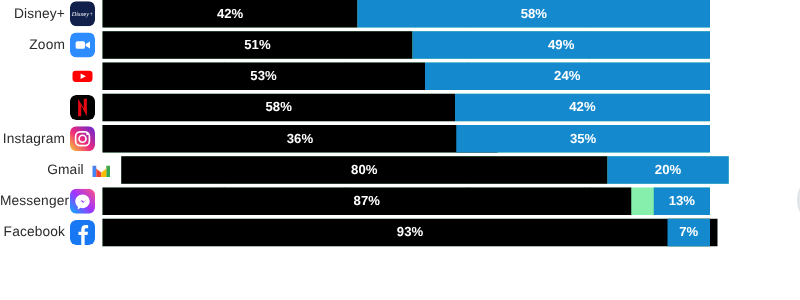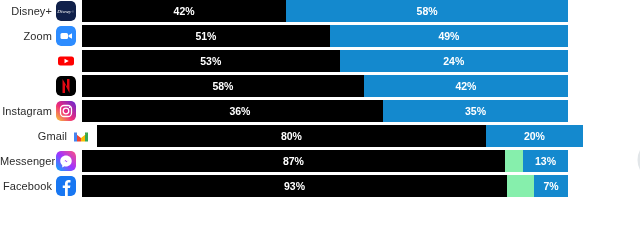--- a/index.html
+++ b/index.html
@@ -252,21 +252,21 @@
             <rect x="0" y="0" width="40" height="40" rx="9" fill="url(#ig)"></rect>
             <rect x="9" y="9" width="22" height="22" rx="7" fill="none" stroke="#ffffff" stroke-width="2.6"></rect>
             <circle cx="20" cy="20" r="5.6" fill="none" stroke="#ffffff" stroke-width="2.6"></circle>
             <circle cx="27.5" cy="12.5" r="1.7" fill="#ffffff"></circle>
           </svg>
         </div>
         <div class="bar-track">
           <div class="seg seg-black" style="width: 315.9px;">
             <span class="seg-value">36%</span>
           </div>
-          <div class="seg seg-blue" style="width: 185px;">
+          <div class="seg seg-blue" style="width: 203px;">
             <span class="seg-value">35%</span>
           </div>
         </div>
       </div>
       <div class="row" style="top: 125px; margin-left: 15px;">
         <div class="label-cell">
           <div class="row-label">Gmail</div>
         </div>
         <div class="icon-cell">
           <svg viewBox="0 0 40 40" class="app-icon">
@@ -319,21 +319,21 @@
         <div class="label-cell">
           <div class="row-label">Facebook</div>
         </div>
         <div class="icon-cell">
           <svg viewBox="0 0 40 40" class="app-icon">
             <rect x="0" y="0" width="40" height="40" rx="9" fill="#1877f2"></rect>
             <path d="M23.5 40 L23.5 24 L28 24 L28.8 18.8 L23.5 18.8 L23.5 15.6 C23.5 14 24 13 26.3 13 L29 13 L29 8.3 C28.5 8.2 26.8 8 24.9 8 C20.9 8 18 10.4 18 14.9 L18 18.8 L13.5 18.8 L13.5 24 L18 24 L18 40 Z" fill="#ffffff"></path>
           </svg>
         </div>
         <div class="bar-track">
-          <div class="seg seg-black" style="width: 425px;">
+          <div class="seg seg-black" style="width: 492px;">
             <span class="seg-value">93%</span>
           </div>
           <div class="seg seg-blue" style="width: 34.02px;">
             <span class="seg-value">7%</span>
           </div>
         </div>
       </div>
     </div>
 
   <div class="watermark">

